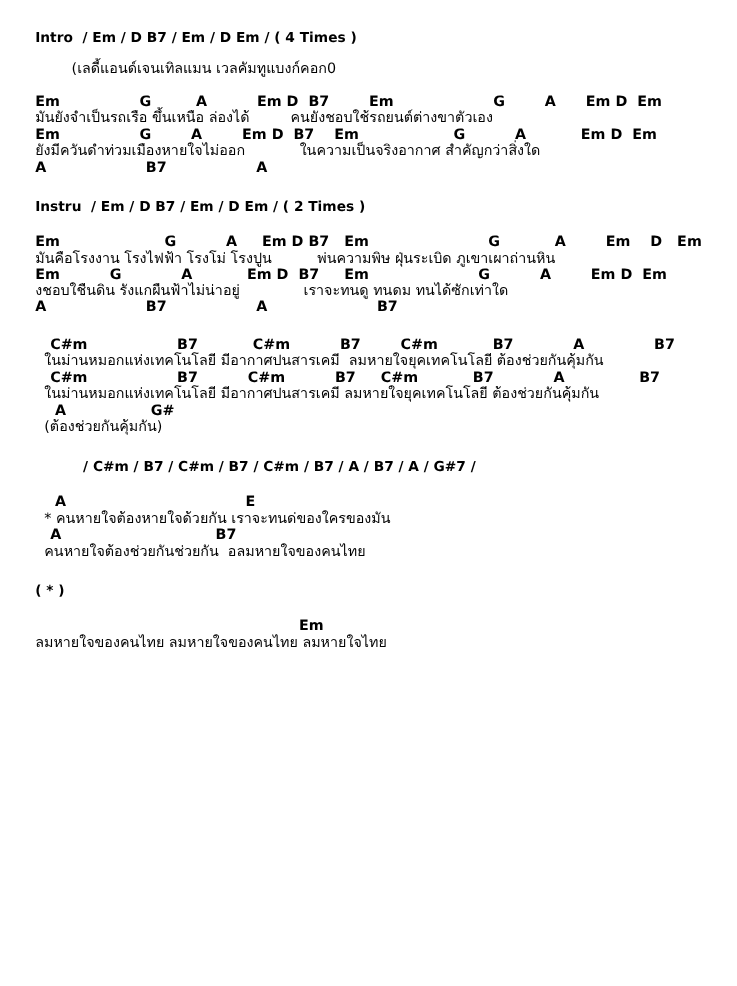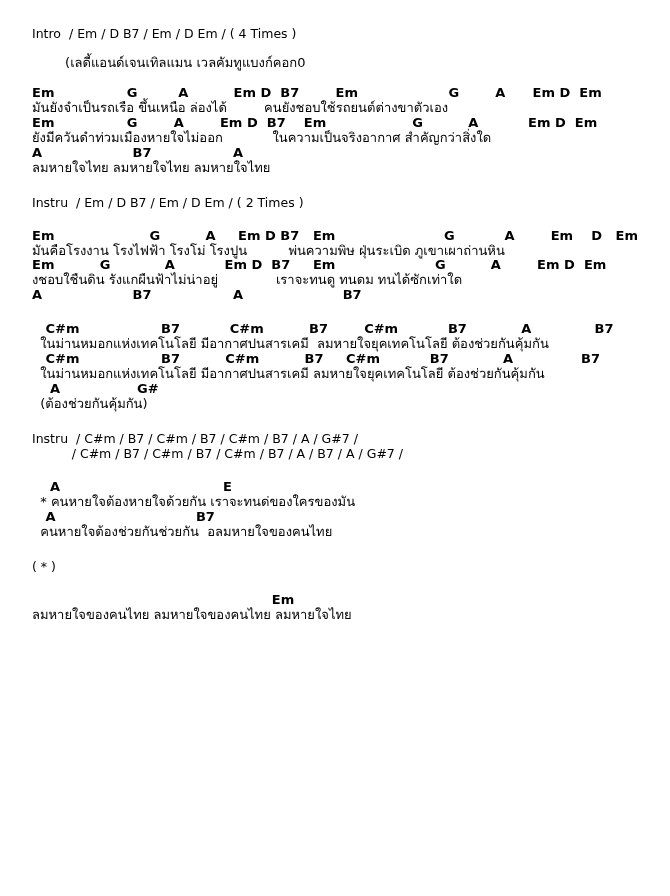--- a/index.html
+++ b/index.html
@@ -20,21 +20,21 @@
     padding: 26px 26px 0 32px;
     box-sizing: border-box;
   }
   .chord {
     font-weight: bold;
     white-space: pre;
     line-height: 1.15;
     font-size: 13px;
   }
   .section {
-    font-weight: normal;
+    font-weight: bold;
     white-space: pre;
     font-size: 12.5px;
   }
   .lyric {
     white-space: pre;
     font-size: 13px;
     line-height: 1.15;
   }
   .gap-md { height: 15px; }
   .gap-lg { height: 19px; }
@@ -46,38 +46,36 @@
   <div id="content">
       <div class="section">Intro  / Em / D B7 / Em / D Em / ( 4 Times )</div>
       <div class="gap-md"></div>
       <div class="lyric">        (เลดี้แอนด์เจนเทิลแมน เวลคัมทูแบงก์คอก0</div>
       <div class="gap-md"></div>
       <div class="chord">Em                G         A          Em D  B7        Em                    G        A      Em D  Em</div>
       <div class="lyric">มันยังจำเป็นรถเรือ ขึ้นเหนือ ล่องได้         คนยังชอบใช้รถยนต์ต่างขาตัวเอง</div>
       <div class="chord">Em                G        A        Em D  B7    Em                   G          A           Em D  Em</div>
       <div class="lyric">ยังมีควันดำท่วมเมืองหายใจไม่ออก            ในความเป็นจริงอากาศ สำคัญกว่าสิ่งใด</div>
       <div class="chord">A                    B7                  A</div>
-      <div class="lyric">ลมหายใจไทย ลมหายใจไทย ลมหายใจไทย</div>
       <div class="gap-lg"></div>
       <div class="section">Instru  / Em / D B7 / Em / D Em / ( 2 Times )</div>
       <div class="gap-lg"></div>
       <div class="chord">Em                     G          A     Em D B7   Em                        G           A        Em    D   Em</div>
       <div class="lyric">มันคือโรงงาน โรงไฟฟ้า โรงโม่ โรงปูน          พ่นความพิษ ฝุ่นระเบิด ภูเขาเผาถ่านหิน</div>
       <div class="chord">Em          G            A           Em D  B7     Em                      G          A        Em D  Em</div>
       <div class="lyric">งชอบใชืนดิน รังแกผืนฟ้าไม่น่าอยู่              เราจะทนดู ทนดม ทนได้ซักเท่าใด</div>
       <div class="chord">A                    B7                  A                      B7</div>
       <div class="gap-lg"></div>
       <div class="chord">   C#m                  B7           C#m          B7        C#m           B7            A              B7</div>
       <div class="lyric">  ในม่านหมอกแห่งเทคโนโลยี มีอากาศปนสารเคมี  ลมหายใจยุคเทคโนโลยี ต้องช่วยกันคุ้มกัน</div>
       <div class="chord">   C#m                  B7          C#m          B7     C#m           B7            A               B7</div>
       <div class="lyric">  ในม่านหมอกแห่งเทคโนโลยี มีอากาศปนสารเคมี ลมหายใจยุคเทคโนโลยี ต้องช่วยกันคุ้มกัน</div>
       <div class="chord">    A                 G#</div>
       <div class="lyric">  (ต้องช่วยกันคุ้มกัน)</div>
       <div class="gap-lg"></div>
-      <div class="section">Instru  / C#m / B7 / C#m / B7 / C#m / B7 / A / G#7 /</div>
       <div class="section">          / C#m / B7 / C#m / B7 / C#m / B7 / A / B7 / A / G#7 /</div>
       <div class="gap-lg"></div>
       <div class="chord">    A                                    E</div>
       <div class="lyric">  * คนหายใจต้องหายใจด้วยกัน เราจะทนด่ของใครของมัน</div>
       <div class="chord">   A                               B7</div>
       <div class="lyric">  คนหายใจต้องช่วยกันช่วยกัน  อลมหายใจของคนไทย</div>
       <div class="gap-lg"></div>
       <div class="section">( * )</div>
       <div class="gap-lg"></div>
       <div class="chord">                                                     Em</div>

